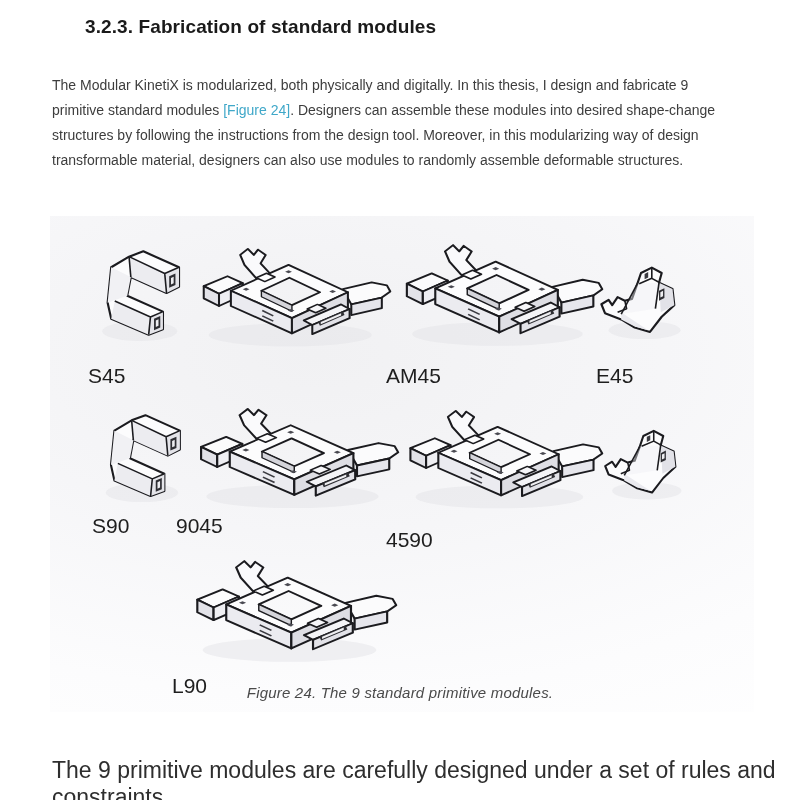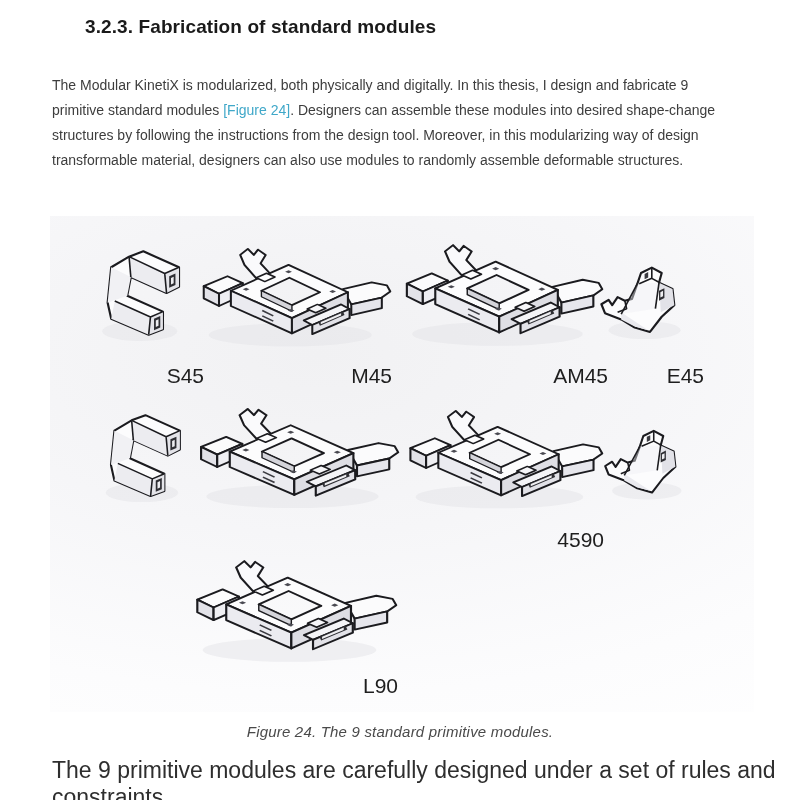--- a/index.html
+++ b/index.html
@@ -16,25 +16,25 @@
     position:absolute;left:52px;top:59px;width:672px;
     font-size:14px;line-height:25px;color:#3d3d3d;
   }
   .fig-link{color:#40a8c9;cursor:pointer;text-decoration:none;}
   .figure{
     position:absolute;left:50px;top:216px;width:704px;height:496px;
     background:radial-gradient(130% 95% at 38% 28%, #f1f1f3 0%, #f6f6f8 38%, #fcfcfd 72%, #ffffff 100%);
   }
   .module-art{position:absolute;}
   .module-label{
-    position:absolute;height:26px;text-align:right;
+    position:absolute;height:26px;text-align:left;
     font-size:21px;color:#1e1e1e;
   }
   .caption{
-    position:absolute;left:0;top:723px;width:800px;text-align:center;
+    position:absolute;left:0;top:684px;width:800px;text-align:center;
     font-size:15px;font-style:italic;color:#4a4a4a;letter-spacing:.2px;
   }
   .closing{
     position:absolute;left:52px;top:757px;width:724px;
     font-size:23px;color:#2e2e2e;
   }
   svg{display:block;}
 </style>
 </head>
 <body>
@@ -125,37 +125,38 @@
       <use href="#mod-frame"></use>
     </svg>
   <svg class="module-art" style="left:332px;top:22px" viewBox="0 0 250 155" preserveAspectRatio="none" width="222" height="122">
       <use href="#mod-frame"></use>
     </svg>
   <svg class="module-art" style="left:546px;top:32px" viewBox="0 0 120 112" preserveAspectRatio="none" width="108" height="100">
       <use href="#mod-e"></use>
     </svg>
 
   <div class="module-label" style="left:38px;top:148px;width:116px">S45</div>
-  <div class="module-label" style="left:130px;top:148px;width:212px">M45</div>
   <div class="module-label" style="left:336px;top:148px;width:222px">AM45</div>
   <div class="module-label" style="left:546px;top:148px;width:108px">E45</div>
 
   <svg class="module-art" style="left:42px;top:194px" viewBox="0 0 130 115" preserveAspectRatio="none" width="112" height="99">
       <use href="#mod-s"></use>
     </svg>
   <svg class="module-art" style="left:126px;top:186px" viewBox="0 0 250 155" preserveAspectRatio="none" width="224" height="120">
       <use href="#mod-frame"></use>
     </svg>
   <svg class="module-art" style="left:336px;top:188px" viewBox="0 0 250 155" preserveAspectRatio="none" width="218" height="118">
       <use href="#mod-frame"></use>
     </svg>
   <svg class="module-art" style="left:550px;top:196px" viewBox="0 0 120 112" preserveAspectRatio="none" width="104" height="96">
       <use href="#mod-e"></use>
     </svg>
 
+  <div class="module-label" style="left:42px;top:298px;width:112px">S90</div>
+  <div class="module-label" style="left:126px;top:298px;width:224px">9045</div>
   <div class="module-label" style="left:336px;top:312px;width:218px">4590</div>
 
   <svg class="module-art" style="left:122px;top:338px" viewBox="0 0 250 155" preserveAspectRatio="none" width="226" height="122">
       <use href="#mod-frame"></use>
     </svg>
   <div class="module-label" style="left:122px;top:458px;width:226px">L90</div>
 </div>
 
 <div class="caption">Figure 24. The 9 standard primitive modules.</div>
 

